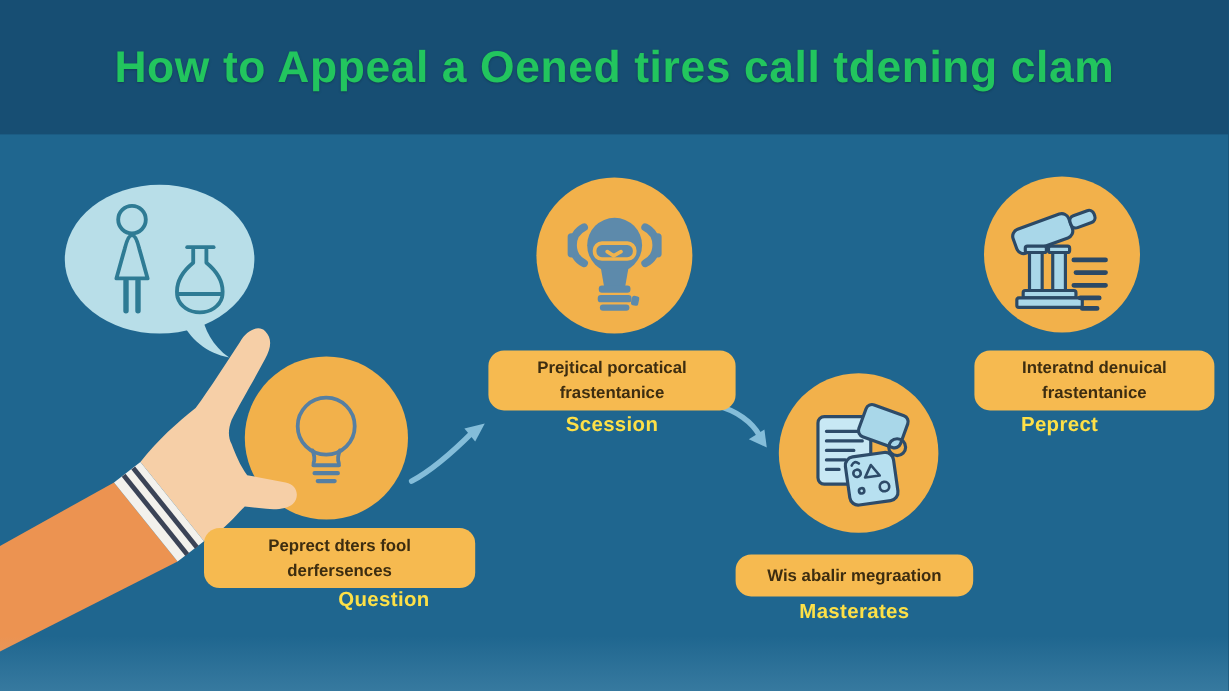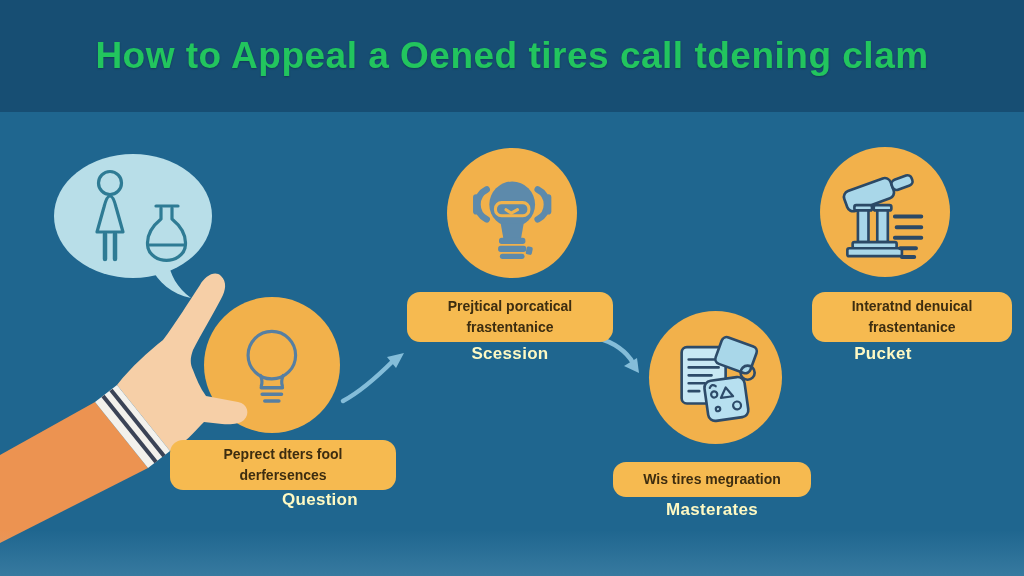--- a/index.html
+++ b/index.html
@@ -40,21 +40,21 @@
     color:#3d2d10;font-weight:bold;font-size:14px;line-height:21px;
     display:flex;flex-direction:column;align-items:center;justify-content:center;
     text-align:center;padding:4px 6px;box-sizing:border-box;z-index:5;
   }
   #label-scession{left:407px;top:292px;width:206px;min-height:50px;}
   #label-pucket{left:812px;top:292px;width:200px;min-height:50px;}
   #label-question{left:170px;top:440px;width:226px;min-height:48px;}
   #label-masterates{left:613px;top:462px;width:198px;min-height:35px;}
 
   .caption{
-    position:absolute;color:#fef9c3;font-size:17px;font-weight:bold;
+    position:absolute;color:#fde047;font-size:17px;font-weight:bold;
     text-align:center;z-index:5;letter-spacing:.3px;
   }
   #caption-scession{left:407px;top:344px;width:206px;}
   #caption-pucket{left:783px;top:344px;width:200px;}
   #caption-question{left:170px;top:490px;width:188px;text-align:right;}
   #caption-masterates{left:613px;top:500px;width:198px;}
 </style>
 </head>
 <body>
 
@@ -197,23 +197,23 @@
   </div>
   <div class="caption" id="caption-question">Question</div>
 
   <div class="steplabel" id="label-scession">
     <span>Prejtical porcatical</span>
     <span>frastentanice</span>
   </div>
   <div class="caption" id="caption-scession">Scession</div>
 
   <div class="steplabel" id="label-masterates">
-    <span>Wis tires megraation</span>
+    <span>Wis abalir megraation</span>
   </div>
   <div class="caption" id="caption-masterates">Masterates</div>
 
   <div class="steplabel" id="label-pucket">
     <span>Interatnd denuical</span>
     <span>frastentanice</span>
   </div>
-  <div class="caption" id="caption-pucket">Pucket</div>
+  <div class="caption" id="caption-pucket">Peprect</div>
 
 </div>
 
 </body></html>

